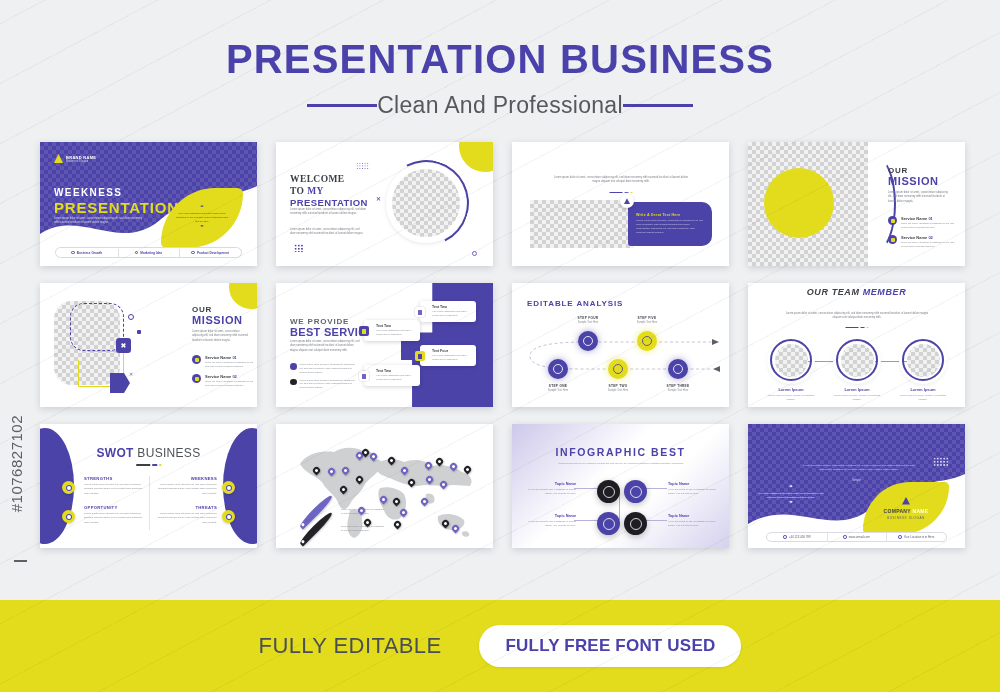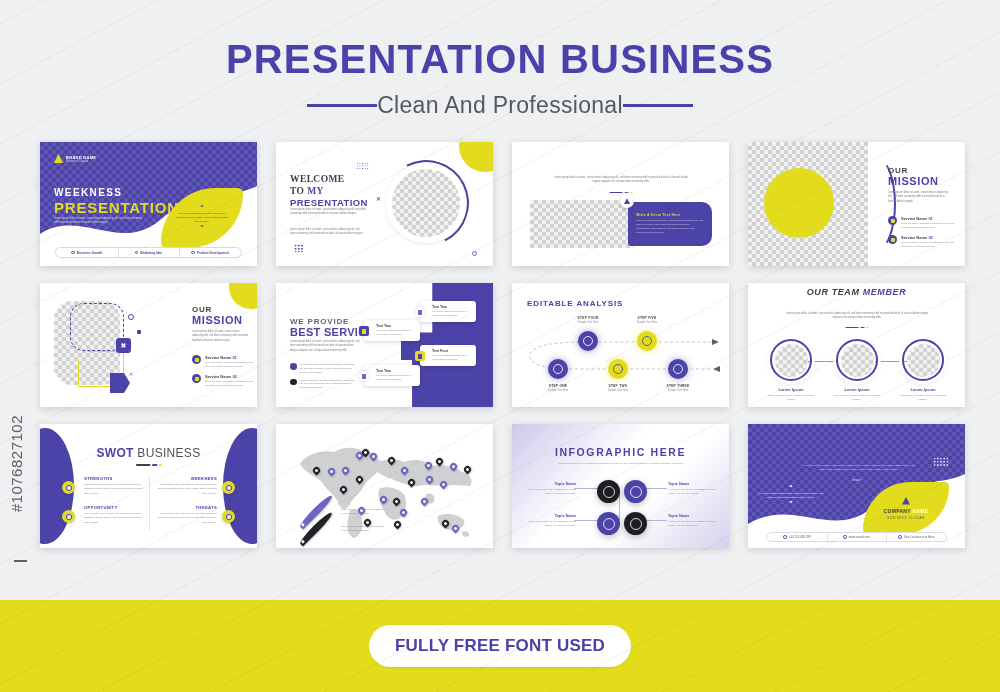--- a/index.html
+++ b/index.html
@@ -668,21 +668,21 @@
       <span>There are many variations of passages of Lorem Ipsum available.</span>
     </div>
     <div class="lg" style="left:18px;top:101px">
       <span class="pin dk"></span>
       <span>There are many variations of passages of Lorem Ipsum available.</span>
     </div>
   </div>
 
   <div class="slide">
     <div class="s11-bg"></div>
-    <div class="s11-t">INFOGRAPHIC HERE</div>
+    <div class="s11-t">INFOGRAPHIC BEST</div>
     <div class="s11-p tinier" style="text-align:center">It has survived not only five centuries, but also the leap into only five centuries electronic typesetting essentially unchanged.</div>
 
     <div class="s11-line" style="left:62px;top:64px;width:26px"></div>
     <div class="s11-line" style="left:129px;top:64px;width:26px"></div>
     <div class="s11-line" style="left:62px;top:96px;width:26px"></div>
     <div class="s11-line" style="left:129px;top:96px;width:26px"></div>
     <div class="s11-line" style="left:107px;top:64px;width:.7px;height:32px"></div>
 
     <div class="hub d" style="left:85px;top:56px">
         <i></i>
@@ -748,16 +748,17 @@
       <div>
         <i></i>
         <span>Your Location is in Here</span>
       </div>
     </div>
   </div>
 
 </div>
 
 <div class="banner">
+  <span class="txt">FULLY EDITABLE</span>
   <span class="pill">FULLY FREE FONT USED</span>
 </div>
 
 <div class="wm-diag"></div>
 
 </body></html>

